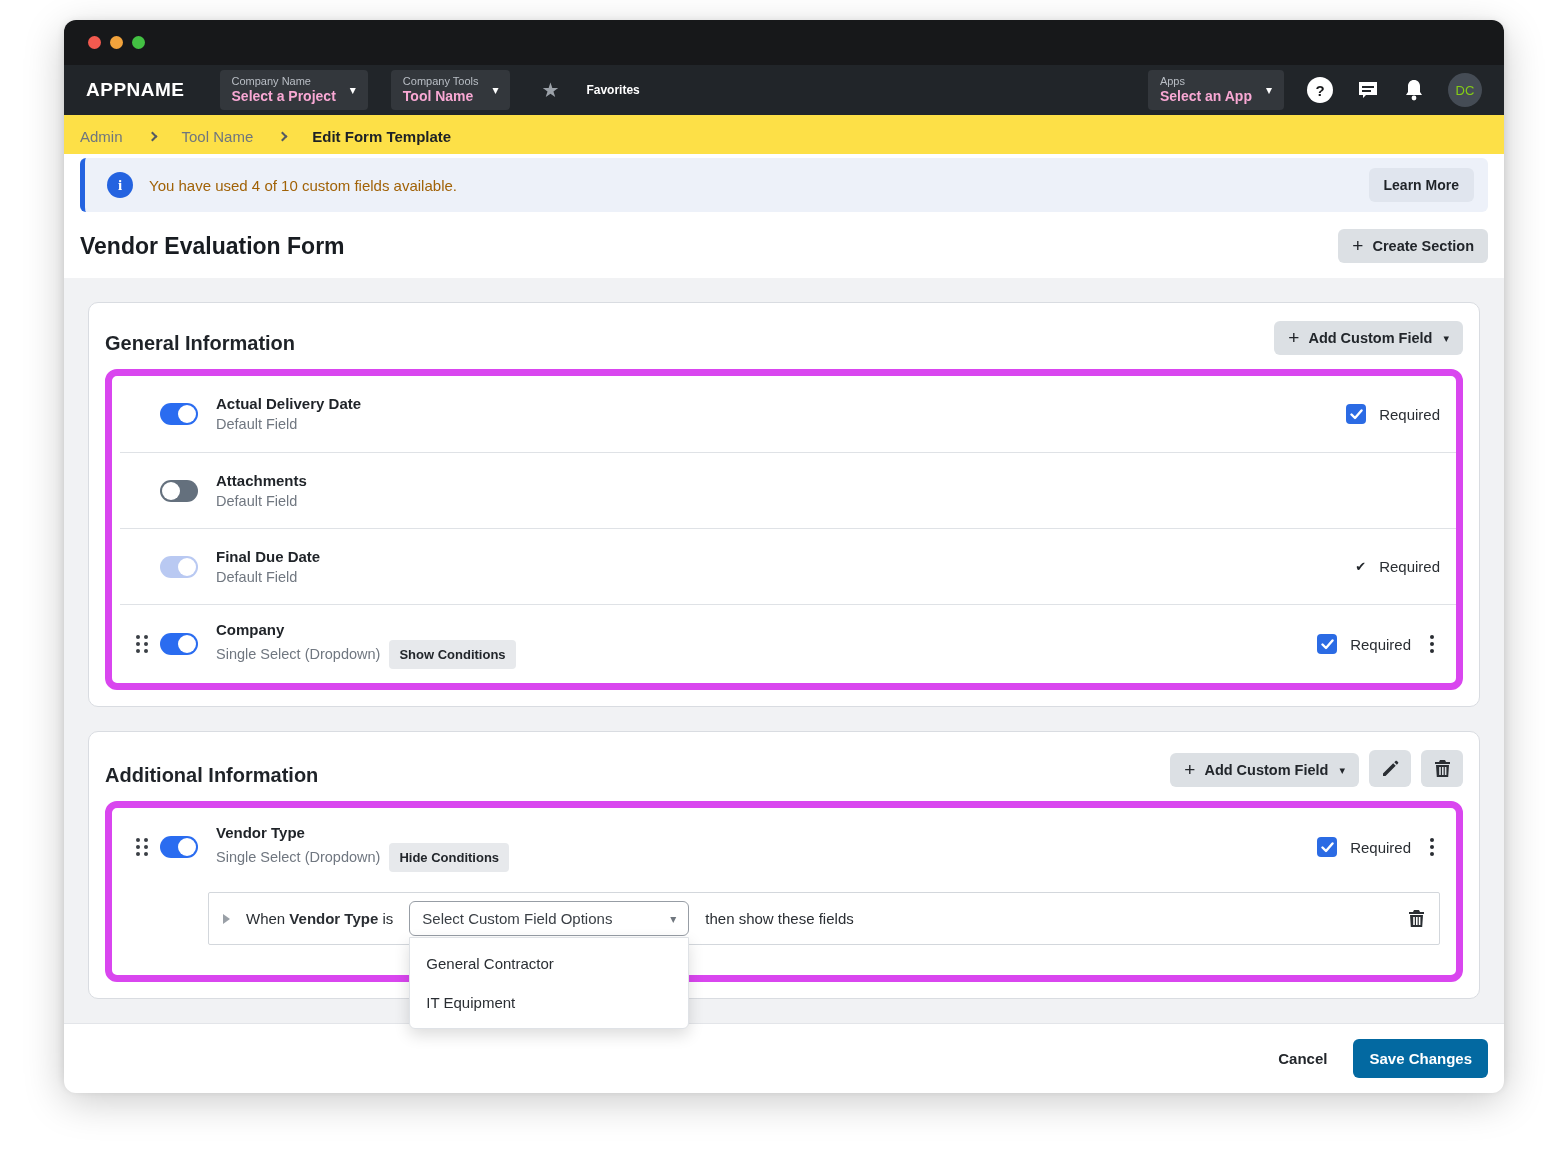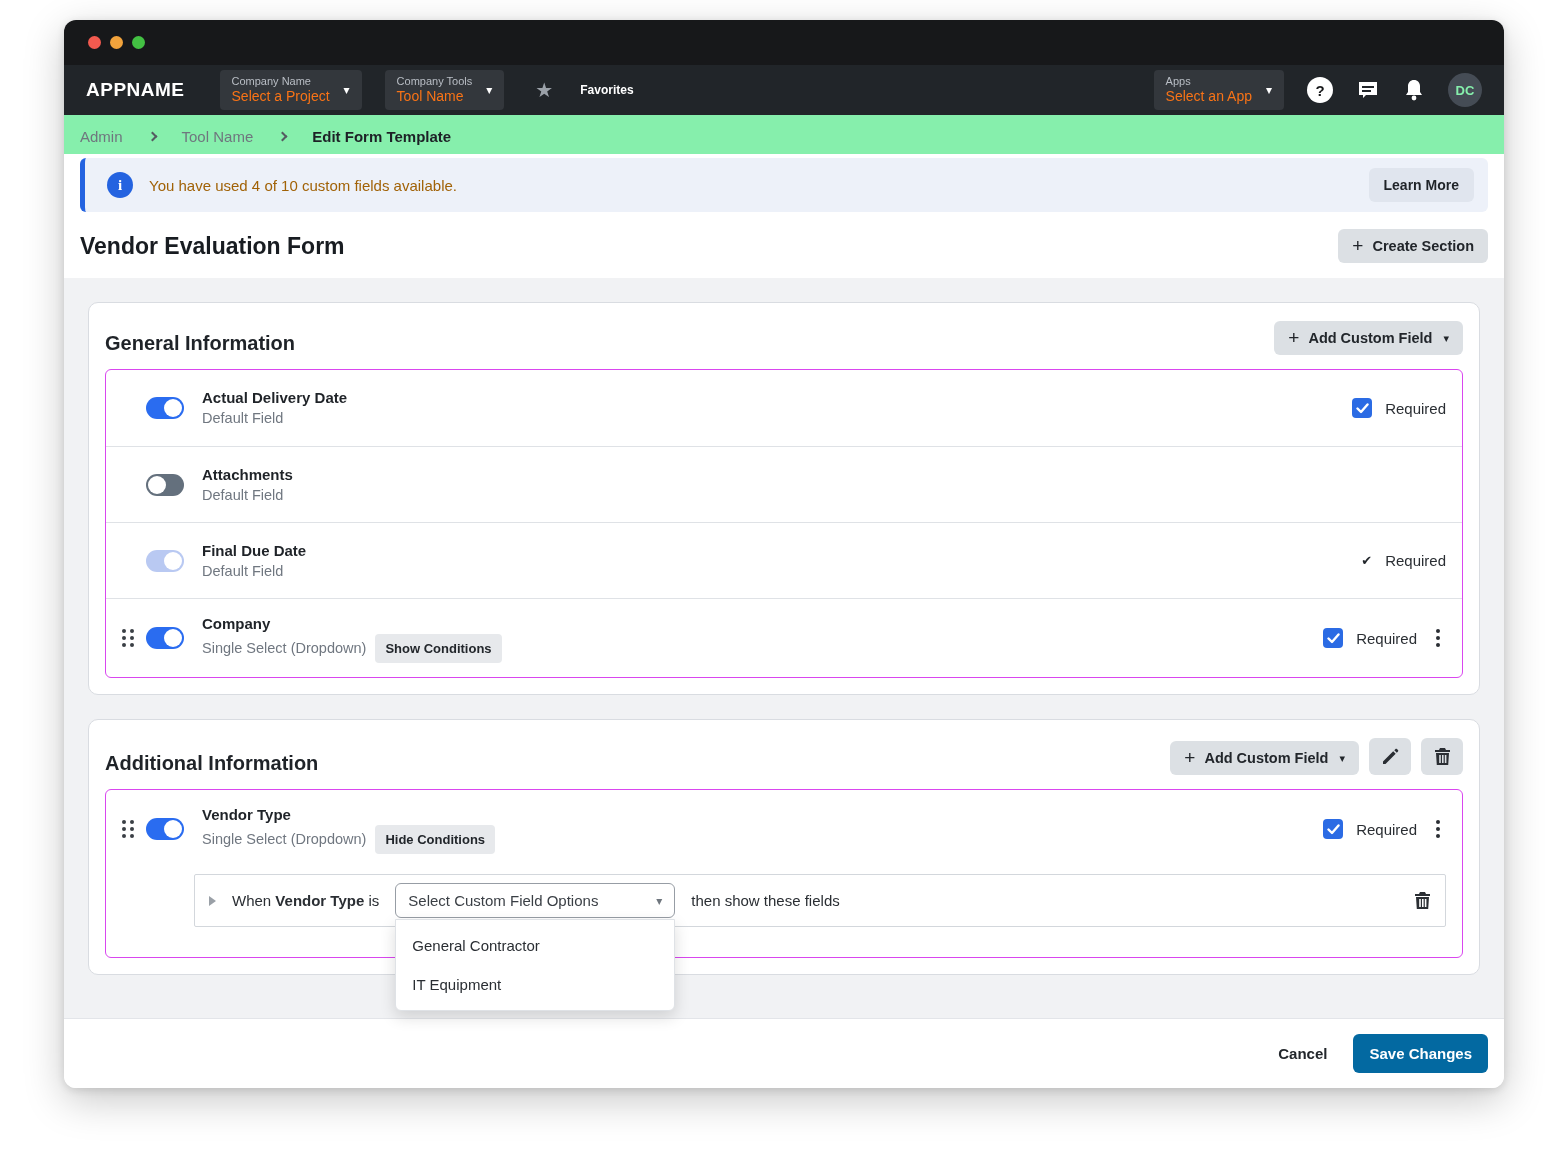--- a/index.html
+++ b/index.html
@@ -9,33 +9,33 @@
   
   .titlebar { height:45px; background:#17181a; border-radius:12px 12px 0 0; display:flex; align-items:center; padding-left:24px; gap:9px; flex:0 0 auto; }
   .tl-dot { width:13px; height:13px; border-radius:50%; }
   .tl-red{ background:#f25a4f;} .tl-yellow{ background:#f2a33c;} .tl-green{ background:#43c143;}
   
   .appbar { height:50px; background:#212529; display:flex; align-items:center; padding:0 22px; gap:23px; flex:0 0 auto; }
   .logo { color:#fff; font-size:19px; font-weight:800; letter-spacing:.5px; margin-right:12px; }
   .picker { background:#33373c; border-radius:4px; padding:4px 12px 5px 12px; display:flex; align-items:center; gap:14px; cursor:pointer; }
   .picker .txt { display:flex; flex-direction:column; }
   .picker .lbl { color:#b9bec5; font-size:11px; line-height:14px; }
-  .picker .val { color:#f97316; font-size:14px; font-weight:400; line-height:17px; }
+  .picker .val { color:#f9a8d4; font-size:14px; font-weight:700; line-height:17px; }
   .caret { color:#fff; font-size:12px; }
   .star { color:#9ba1a8; font-size:20px; margin:0 4px 0 8px; }
   .favs { display:flex; flex-direction:column; }
   .favs .fav-title { color:#fff; font-size:12px; font-weight:700; line-height:15px; }
   .fav-links { display:flex; gap:22px; align-items:center; }
   .fav-links span { color:#c6cacf; font-size:14.5px; line-height:20px; cursor:pointer; }
   .spacer { flex:1; }
   .round-help { width:26px; height:26px; border-radius:50%; background:#fff; color:#17181a; font-weight:800; font-size:15px; display:flex; align-items:center; justify-content:center; }
   .icon-btn { display:flex; align-items:center; justify-content:center; cursor:pointer; }
-  .avatar { width:34px; height:34px; border-radius:50%; background:#454c55; color:#86efac; font-size:13px; font-weight:700; display:flex; align-items:center; justify-content:center; }
-  
-  .crumbs { padding:13px 23px 9px 16px; display:flex; align-items:center; gap:26px; background:#86efac; }
+  .avatar { width:34px; height:34px; border-radius:50%; background:#454c55; color:#84cc16; font-size:13px; font-weight:400; display:flex; align-items:center; justify-content:center; }
+  
+  .crumbs { padding:13px 23px 9px 16px; display:flex; align-items:center; gap:26px; background:#fde047; }
   .crumb { color:#6f767e; font-size:15px; cursor:pointer; }
   .crumb-sep { width:7px; height:7px; border-right:2px solid #555b62; border-top:2px solid #555b62; transform:rotate(45deg); margin-top:-1px; }
   .crumb-cur { color:#1d2126; font-size:15px; font-weight:700; }
   
   .banner { margin:4px 16px 0 16px; background:#edf1f9; border-left:5px solid #2463e0; border-radius:6px; display:flex; align-items:center; padding:10px 14px 10px 22px; }
   .info-ic { width:26px; height:26px; border-radius:50%; background:#2463e0; color:#fff; font-weight:800; font-size:15px; font-family:"Liberation Serif","DejaVu Serif",serif; display:flex; align-items:center; justify-content:center; flex:0 0 auto; }
   .banner-msg { margin-left:16px; font-size:15px; color:#a16207; }
   .learn-btn { margin-left:auto; background:#e0e5ee; border:none; border-radius:6px; padding:9px 15px; font-size:14px; font-weight:700; color:#1f2328; cursor:pointer; font-family:inherit; }
   
   .title-row { display:flex; align-items:center; padding:17px 16px 15px 16px; background:#fff; }
@@ -43,21 +43,21 @@
   .gray-btn { background:#dce0e4; border:none; border-radius:6px; padding:9px 14px; display:inline-flex; align-items:center; gap:9px; font-size:14.5px; font-weight:700; color:#22262b; cursor:pointer; font-family:inherit; }
   .gray-btn .plus { font-size:19px; font-weight:400; line-height:14px; }
   .gray-btn .dd { font-size:11px; margin-left:2px; }
   .title-row .gray-btn { margin-left:auto; }
   
   .band { background:#f1f2f4; flex:1; padding:24px 24px 0 24px; position:relative; }
   .card { background:#fff; border:1px solid #d9dce1; border-radius:10px; padding:18px 16px 16px 16px; margin-bottom:24px; }
   .card-head { display:flex; align-items:flex-end; gap:10px; }
   .card-title { font-size:20px; font-weight:800; color:#1f2328; margin-right:auto; }
   .sq-btn { width:42px; height:37px; background:#dce0e4; border:none; border-radius:6px; display:flex; align-items:center; justify-content:center; cursor:pointer; }
-  .fields { border:1px solid #d946ef; border-radius:6px; margin-top:14px; }
+  .fields { border:7px solid #d946ef; border-radius:12px; margin-top:14px;padding-left:8px; }
   .frow { display:flex; align-items:center; padding:14px 16px; min-height:76px; }
   .frow + .frow { border-top:1px solid #dfe2e6; }
   .handle { width:14px; margin-right:10px; display:grid; grid-template-columns:4px 4px; grid-gap:3px 4px; }
   .handle i { width:4px; height:4px; border-radius:50%; background:#3a3f45; }
   .handle.hidden { visibility:hidden; }
   .toggle { width:38px; height:22px; border-radius:11px; position:relative; flex:0 0 auto; cursor:pointer; }
   .toggle .knob { position:absolute; top:2px; width:18px; height:18px; border-radius:50%; background:#fff; }
   .toggle.on { background:#2a6cf0; } .toggle.on .knob { right:2px; }
   .toggle.off { background:#64707d; } .toggle.off .knob { left:2px; }
   .toggle.dis { background:#b9c9f2; } .toggle.dis .knob { right:2px; }

